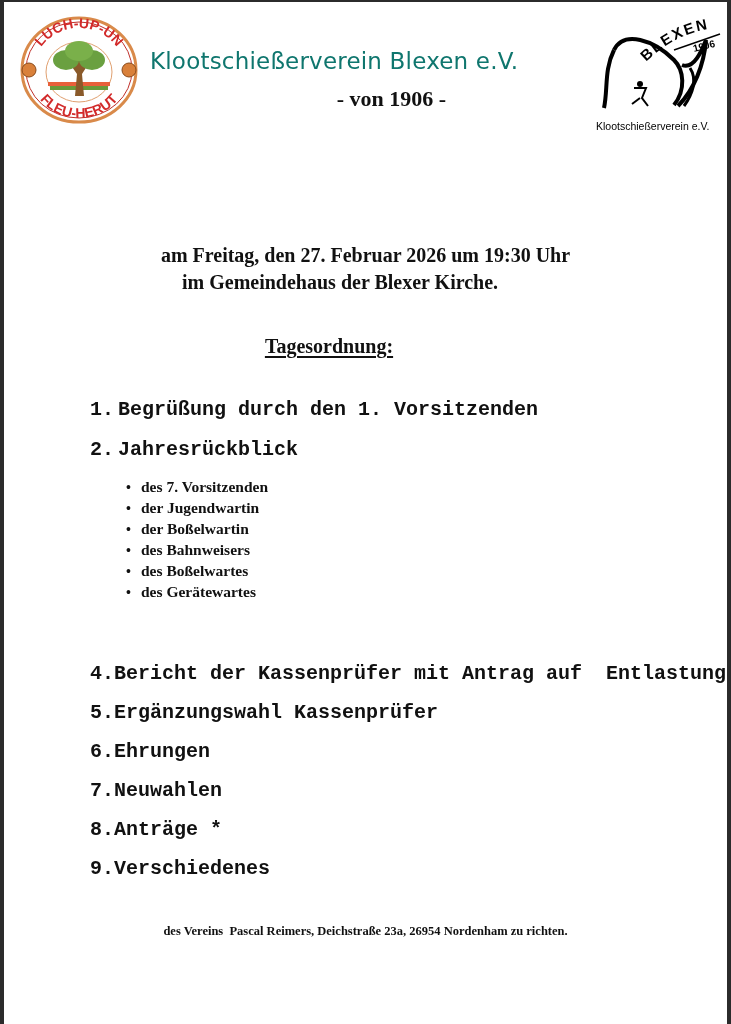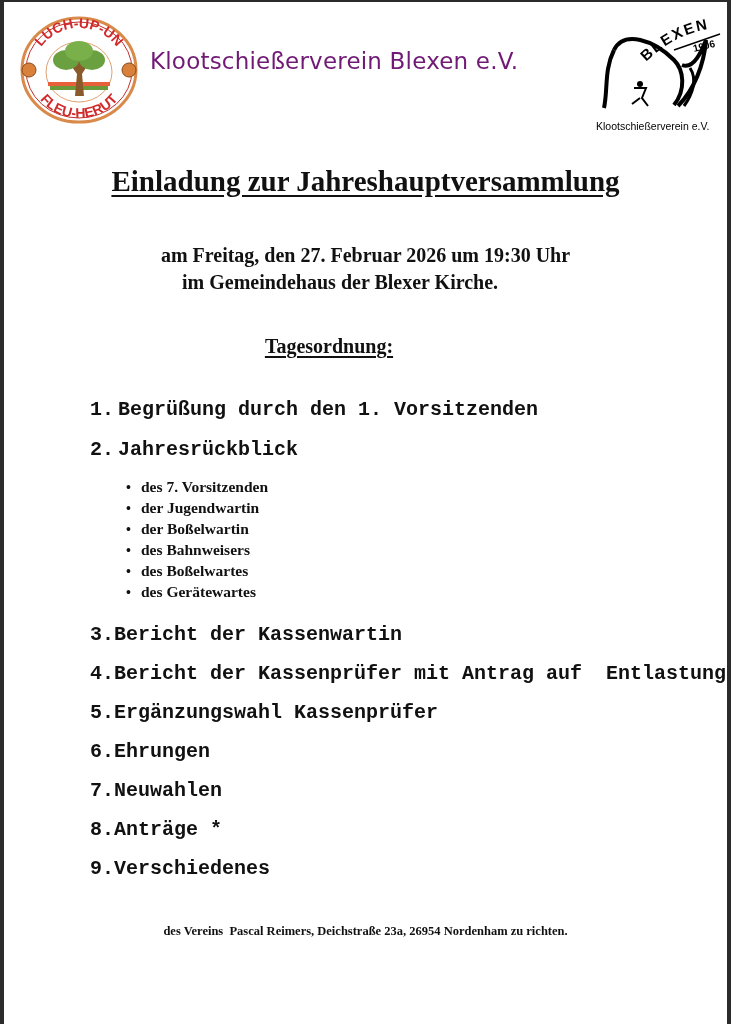--- a/index.html
+++ b/index.html
@@ -18,21 +18,21 @@
     position: absolute; left: 16px; top: 14px;
     width: 118px; height: 108px;
   }
   .logo-right {
     position: absolute; left: 590px; top: 8px;
     width: 130px; height: 130px;
   }
   .club-name {
     position: absolute; left: 146px; top: 46px;
     font-family: "DejaVu Sans", sans-serif;
-    font-size: 23px; color: #701a75; letter-spacing: 0.2px;
+    font-size: 23px; color: #0f766e; letter-spacing: 0.2px;
     white-space: nowrap;
   }
   .since {
     position: absolute; left: 0; width: 723px; top: 84px;
     padding-left: 52px; box-sizing: border-box;
     text-align: center; font-weight: bold; font-size: 22px;
   }
   .title {
     position: absolute; left: 0; width: 723px; top: 163px;
     text-align: center; font-weight: bold; font-size: 29px;
@@ -82,58 +82,55 @@
     <ellipse cx="46" cy="44" rx="13" ry="10" fill="#6aa040"></ellipse>
     <ellipse cx="72" cy="44" rx="13" ry="10" fill="#6aa040"></ellipse>
     <ellipse cx="59" cy="35" rx="14" ry="10" fill="#7ab04a"></ellipse>
     <path id="arcTop" d="M14 54 A45 42 0 0 1 104 54" fill="none"></path>
     <path id="arcBot" d="M12 60 A47 42 0 0 0 106 60" fill="none"></path>
     <text font-family="Liberation Sans, sans-serif" font-weight="bold" font-size="14" fill="#d22a2a"><textPath href="#arcTop" startOffset="50%" text-anchor="middle">LUCH-UP-UN</textPath></text>
     <text font-family="Liberation Sans, sans-serif" font-weight="bold" font-size="14" fill="#d22a2a"><textPath href="#arcBot" startOffset="50%" text-anchor="middle">FLEU-HERUT</textPath></text>
   </svg>
 
   <div class="club-name">Klootschießerverein Blexen e.V.</div>
+  <div class="since">- von 1906 -</div>
 
   <svg class="logo-right" viewBox="0 0 130 130">
     <path d="M20 40 C30 20, 60 30, 80 50 C90 60, 92 80, 80 95" fill="none" stroke="#000" stroke-width="4"></path>
     <path d="M20 40 C10 60, 14 80, 10 98" fill="none" stroke="#000" stroke-width="4"></path>
     <path d="M88 55 C100 60, 108 40, 112 30 C110 55, 100 80, 84 96" fill="none" stroke="#000" stroke-width="4"></path>
     <path d="M96 58 C104 70, 98 85, 90 96" fill="none" stroke="#000" stroke-width="3"></path>
     <circle cx="46" cy="74" r="3" fill="#000"></circle>
     <path d="M40 78 L52 78 L48 88 L54 96 M46 88 L38 94" stroke="#000" stroke-width="2" fill="none"></path>
     <path id="arcBlex" d="M52 52 Q85 20 125 18" fill="none"></path>
     <text font-family="Liberation Sans, sans-serif" font-weight="bold" font-size="15" fill="#000" letter-spacing="2"><textPath href="#arcBlex">BLEXEN</textPath></text>
     <line x1="80" y1="40" x2="126" y2="24" stroke="#000" stroke-width="1.5"></line>
     <text x="100" y="42" font-family="Liberation Sans, sans-serif" font-weight="bold" font-size="10" fill="#000" transform="rotate(-14 100 42)">1906</text>
     <text x="2" y="120" font-family="Liberation Sans, sans-serif" font-size="10.5" fill="#000">Klootschießerverein e.V.</text>
   </svg>
 
-  <div class="title">Einladung zur Jahreshauptversammlung</div>
   <div class="date-line">am Freitag, den 27. Februar 2026 um 19:30 Uhr</div>
   <div class="place-line">im Gemeindehaus der Blexer Kirche.</div>
 
   <div class="agenda-heading">Tagesordnung:</div>
 
   <div class="item" style="top:396px">
     <span class="num">1.</span><span>Begrüßung durch den 1. Vorsitzenden</span>
   </div>
   <div class="item" style="top:436px">
     <span class="num">2.</span><span>Jahresrückblick</span>
   </div>
 
   <div class="sub" style="top:476px"><span class="bullet">•</span><span>des 7. Vorsitzenden</span></div>
   <div class="sub" style="top:497px"><span class="bullet">•</span><span>der Jugendwartin</span></div>
   <div class="sub" style="top:518px"><span class="bullet">•</span><span>der Boßelwartin</span></div>
   <div class="sub" style="top:539px"><span class="bullet">•</span><span>des Bahnweisers</span></div>
   <div class="sub" style="top:560px"><span class="bullet">•</span><span>des Boßelwartes</span></div>
   <div class="sub" style="top:581px"><span class="bullet">•</span><span>des Gerätewartes</span></div>
 
-  <div class="item" style="top:621px">
-    <span class="num" style="width:24px">3.</span><span>Bericht der Kassenwartin</span>
-  </div>
   <div class="item" style="top:660px">
     <span class="num" style="width:24px">4.</span><span style="white-space:pre">Bericht der Kassenprüfer mit Antrag auf  Entlastung</span>
   </div>
   <div class="item" style="top:699px">
     <span class="num" style="width:24px">5.</span><span>Ergänzungswahl Kassenprüfer</span>
   </div>
   <div class="item" style="top:738px">
     <span class="num" style="width:24px">6.</span><span>Ehrungen</span>
   </div>
   <div class="item" style="top:777px">

